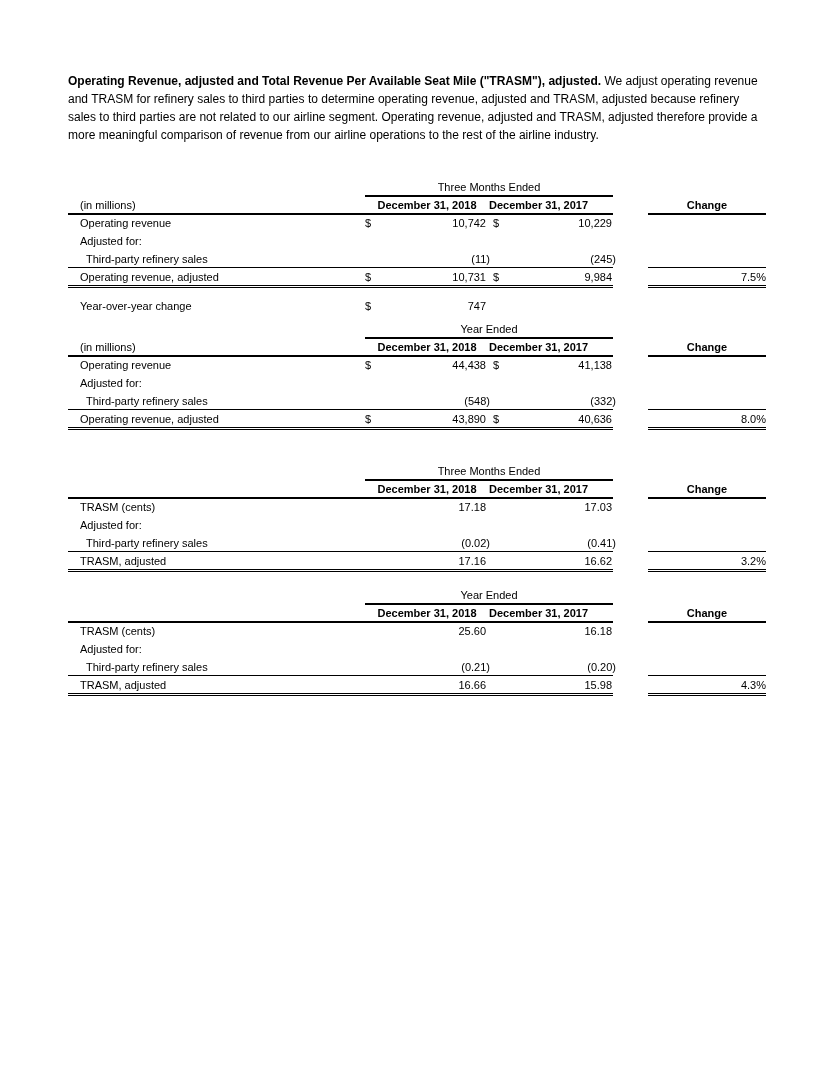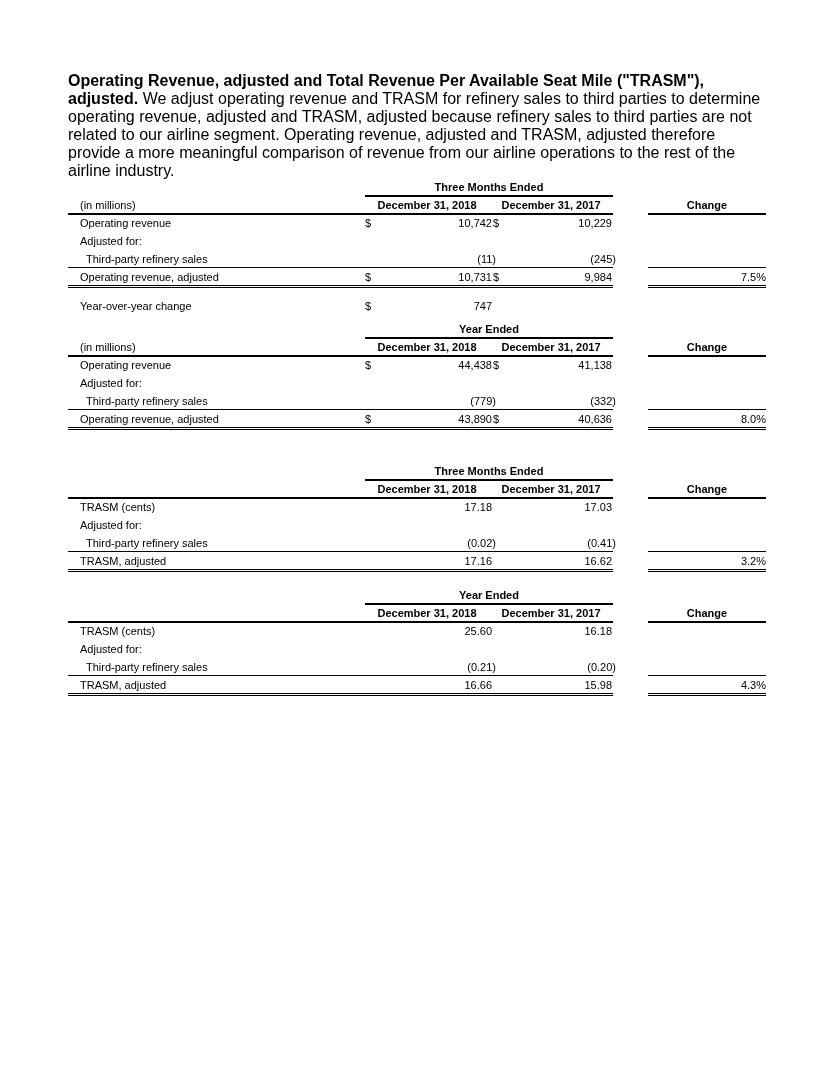--- a/index.html
+++ b/index.html
@@ -1,32 +1,32 @@
 <!DOCTYPE html>
 <html><head>
 <meta charset="utf-8">
 <style>
   html, body { margin: 0; padding: 0; background: #ffffff; }
   body { width: 835px; height: 1081px; position: relative; font-family: "Liberation Sans", sans-serif; color: #000; }
-  .intro { position: absolute; left: 68px; top: 72px; width: 700px; font-size: 16px; line-height: 18px; }
+  .intro { position: absolute; left: 68px; top: 72px; width: 700px; font-size: 12px; line-height: 18px; }
   .intro b { font-weight: bold; }
   .tbl { position: absolute; left: 68px; width: 700px; font-size: 11px; }
   .row { position: relative; height: 18px; }
   .cell { position: absolute; top: 3px; white-space: nowrap; }
   .label { left: 12px; }
   .label.indent { left: 18px; }
   .dollar1 { left: 297px; }
-  .v1 { right: 276px; text-align: right; }
+  .v1 { right: 282px; text-align: right; }
   .dollar2 { left: 425px; }
   .v2 { right: 156px; text-align: right; }
   .chg { right: 2px; text-align: right; }
   .paren-pad { margin-right: -4px; }
-  .group-hdr { position: absolute; left: 297px; width: 248px; text-align: center; font-weight: bold; top: 3px; }
+  .group-hdr { position: absolute; left: 297px; width: 248px; text-align: center; font-weight: normal; top: 3px; }
   .h1 { position: absolute; left: 297px; width: 124px; text-align: center; font-weight: bold; top: 3px; }
-  .h2 { position: absolute; left: 421px; width: 124px; text-align: center; font-weight: bold; top: 3px; }
+  .h2 { position: absolute; left: 421px; width: 124px; text-align: left; font-weight: bold; top: 3px; }
   .hchg { position: absolute; left: 580px; width: 118px; text-align: center; font-weight: bold; top: 3px; }
   .line { position: absolute; height: 0; border-top: 2px solid #000; }
   .line.thin { border-top: 1.2px solid #000; }
   .line.dbl { border-top: 3px double #000; height: 0; }
 </style>
 </head>
 <body>
 
 <div class="intro"><b>Operating Revenue, adjusted and Total Revenue Per Available Seat Mile ("TRASM"), adjusted.</b><span> We adjust operating revenue and TRASM for refinery sales to third parties to determine operating revenue, adjusted and TRASM, adjusted because refinery sales to third parties are not related to our airline segment. Operating revenue, adjusted and TRASM, adjusted therefore provide a more meaningful comparison of revenue from our airline operations to the rest of the airline industry.</span></div>
 
@@ -97,21 +97,21 @@
     <span class="cell dollar1">$</span>
     <span class="cell v1">44,438</span>
     <span class="cell dollar2">$</span>
     <span class="cell v2">41,138</span>
   </div>
   <div class="row">
     <span class="cell label">Adjusted for:</span>
   </div>
   <div class="row">
     <span class="cell label indent">Third-party refinery sales</span>
-    <span class="cell v1"><span class="paren-pad">(779)</span></span>
+    <span class="cell v1"><span class="paren-pad">(548)</span></span>
     <span class="cell v2"><span class="paren-pad">(332)</span></span>
   </div>
   <div class="line thin" style="left:0;width:545px;top:89px;"></div>
   <div class="line thin" style="left:580px;width:118px;top:89px;"></div>
   <div class="row">
     <span class="cell label">Operating revenue, adjusted</span>
     <span class="cell dollar1">$</span>
     <span class="cell v1">43,890</span>
     <span class="cell dollar2">$</span>
     <span class="cell v2">40,636</span>

